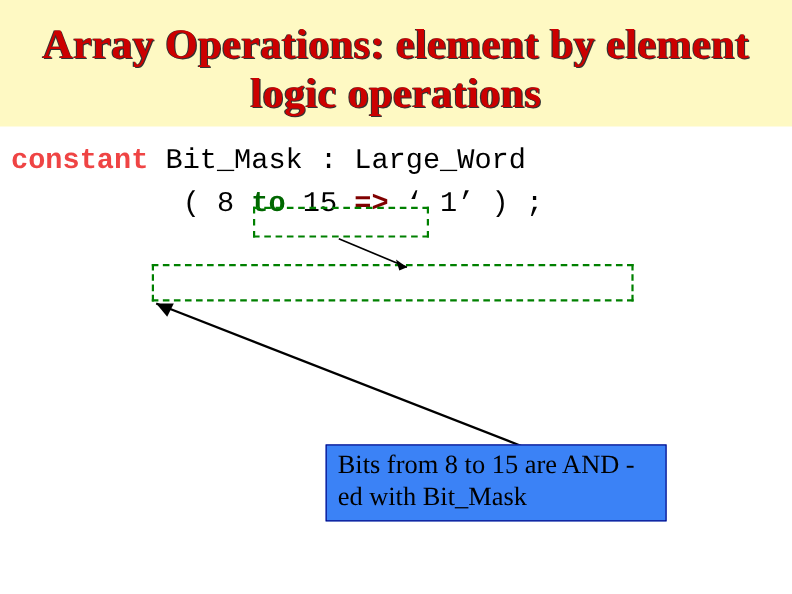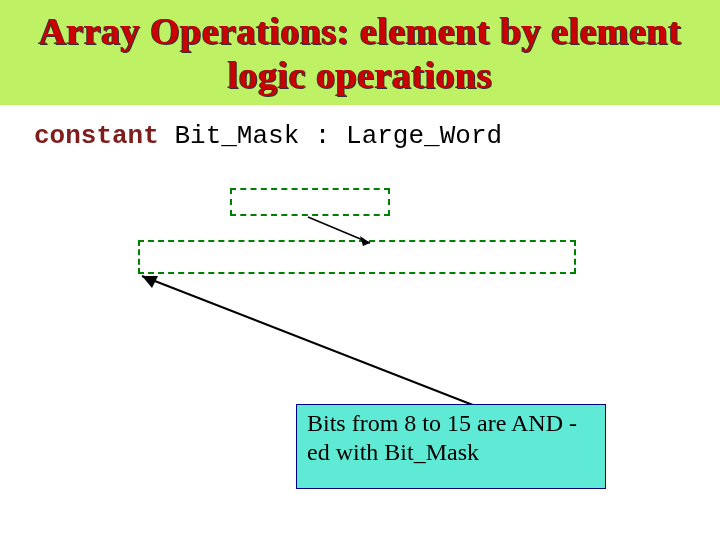--- a/index.html
+++ b/index.html
@@ -7,75 +7,76 @@
     margin: 0;
     padding: 0;
     width: 720px;
     height: 540px;
     background: #ffffff;
     font-family: "Times New Roman", serif;
     position: relative;
     overflow: hidden;
   }
   .title-bar {
-    background: #bef264;
+    background: #fef9c3;
     width: 100%;
-    padding: 10px 10px 8px 10px;
+    padding: 20px 10px 8px 10px;
     text-align: center;
   }
   .title-text {
     font-family: "Times New Roman", serif;
     font-weight: bold;
     font-size: 38px;
     line-height: 1.15;
     color: #cc0000;
     text-shadow: 1px 1px 0 #333, -1px 0 0 #333;
     letter-spacing: 0.5px;
   }
   .code-block {
     font-family: "Courier New", monospace;
     font-size: 26px;
     line-height: 1.5;
     padding: 12px 10px 0 10px;
     color: #000;
   }
   .code-line { white-space: pre; }
-  .kw-constant { font-weight: bold; color: #7f1d1d; margin-left: 24px; }
+  .kw-constant { font-weight: bold; color: #ef4444; }
   .kw-to { font-weight: bold; color: #006600; }
   .kw-fatarrow { font-weight: bold; color: #800000; }
   .kw-and { font-weight: bold; color: #000; }
   .dashed-box {
     position: absolute;
     border: 2px dashed #008000;
     pointer-events: none;
   }
   .annotation-box {
     position: absolute;
     border: 1.5px solid #000080;
-    background: #5eead4;
+    background: #3b82f6;
     font-family: "Times New Roman", serif;
     font-size: 24px;
     color: #000;
-    padding: 4px 10px 21px 10px;
+    padding: 4px 10px 6px 10px;
     line-height: 1.2;
   }
   svg.arrow {
     position: absolute;
     pointer-events: none;
   }
 </style>
 </head>
 <body>
 
 <div class="title-bar">
   <div class="title-text">Array Operations: element by element logic operations</div>
 </div>
 
 <div class="code-block">
   <div class="code-line"><span class="kw-constant">constant</span><span> Bit_Mask : Large_Word</span></div>
+  <div class="code-line"><span>          ( 8 </span><span class="kw-to">to</span><span> 15 </span><span class="kw-fatarrow">=&gt;</span><span> ‘ 1’ ) ;</span></div>
   <div class="code-line" style="height:38px"></div>
 </div>
 
 <div class="dashed-box" style="left:138px; top:240px; width:438px; height:34px;"></div>
 <div class="dashed-box" style="left:230px; top:188px; width:160px; height:28px;"></div>
 
 <svg class="arrow" style="left:0; top:0; width:720px; height:540px;">
   <line x1="308" y1="217" x2="370" y2="243" stroke="#000" stroke-width="1.5"></line>
   <polygon points="370,243 360,236 363,246" fill="#000"></polygon>
 </svg>

